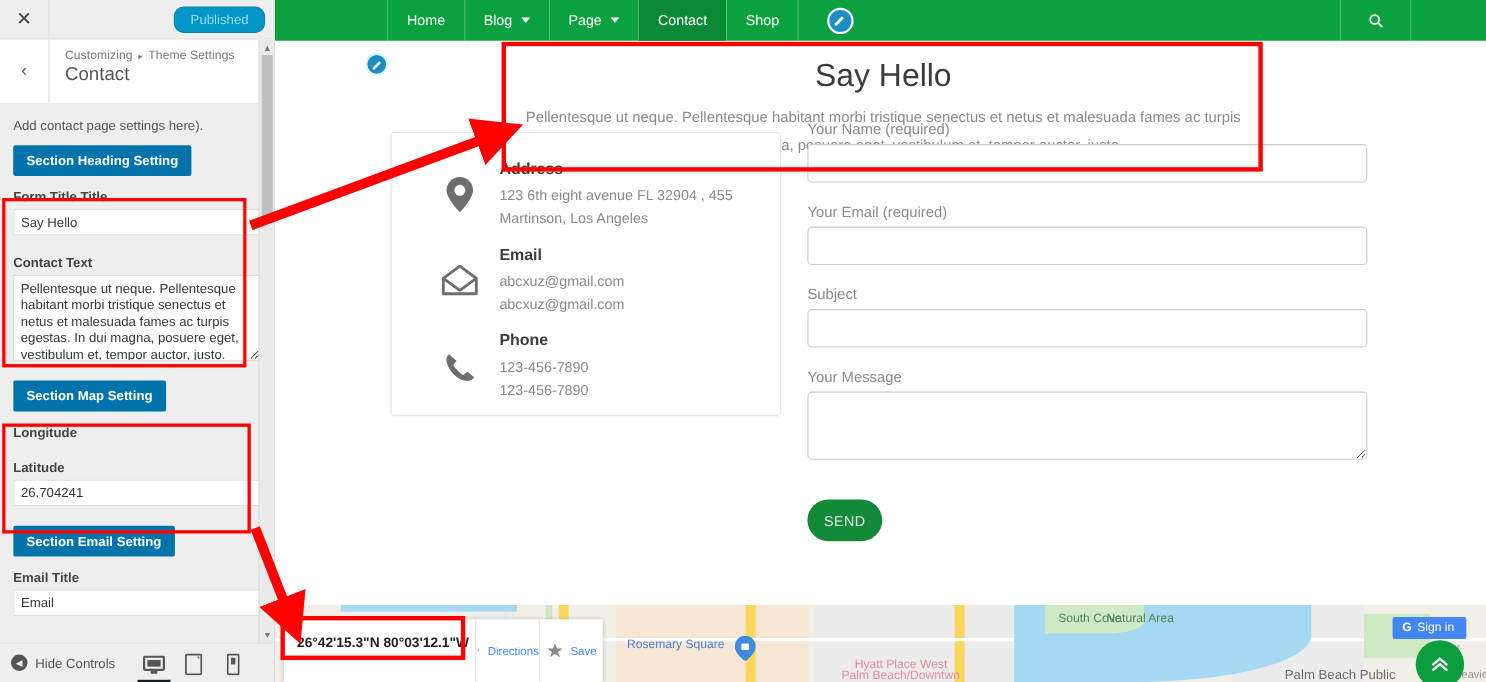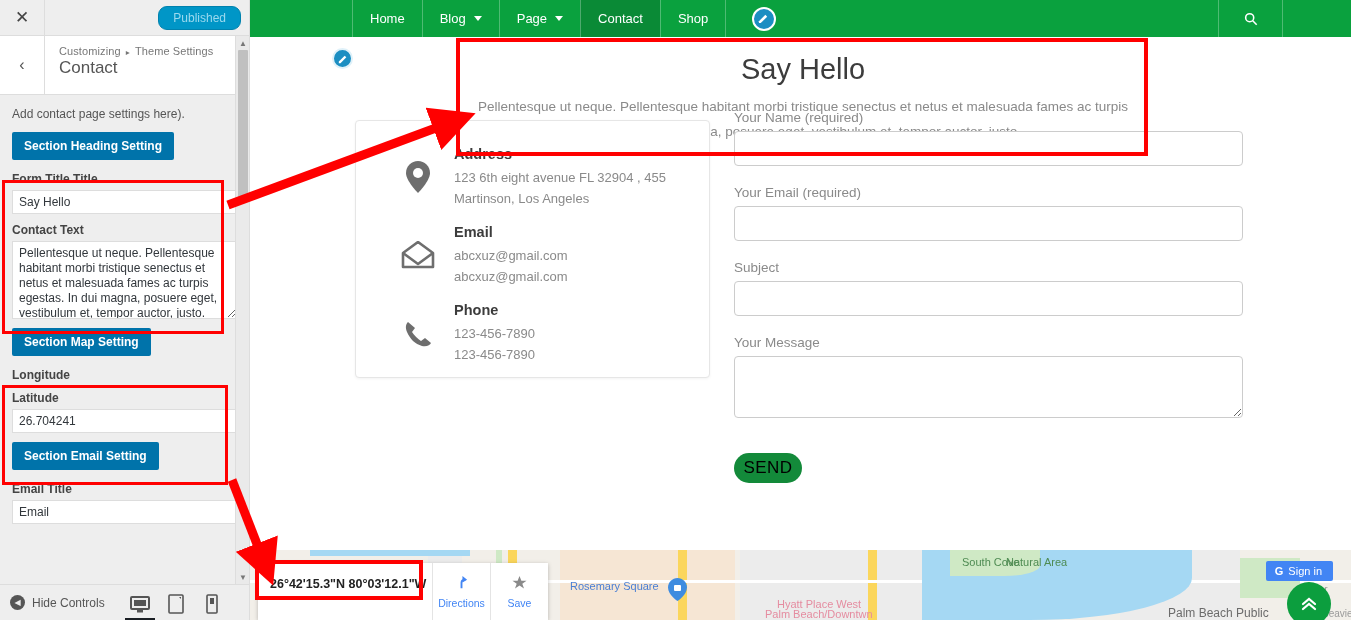--- a/index.html
+++ b/index.html
@@ -61,21 +61,21 @@
     display: block; width: 100%; font-size: 12px; color: #32373c;
     padding: 4px 6px; border: 1px solid #ddd; background: #fff;
     font-family: "Liberation Sans", sans-serif; border-radius: 0; outline: none;
   }
   .cz-textarea {
     display: block; width: 100%; height: 78px; font-size: 12px; color: #32373c;
     padding: 4px 6px; border: 1px solid #ddd; background: #fff;
     font-family: "Liberation Sans", sans-serif; resize: vertical;
     line-height: 15px; outline: none;
   }
-  .cz-field { margin-bottom: 9px; }
+  .cz-field { margin-bottom: 18px; }
 
   
   .hl-group { position: absolute; border: 3px solid #ff0000; pointer-events: none; }
   #hl-form-title { left: 2px; top: 180px; width: 222px; height: 154px; }
   #hl-coords   { left: 2px; top: 385px; width: 226px; height: 100px; }
 
   
   .cz-scroll {
     position: absolute; right: 0; top: 36px; width: 14px; height: 548px;
     background: #eaeaea; border-left: 1px solid #ddd;
@@ -200,22 +200,22 @@
     width: 509px; height: 35px; border: 1px solid #ccc; border-radius: 4px;
     background: #fff; outline: none; padding: 0 8px; font-size: 13px;
     font-family: "Liberation Sans", sans-serif;
   }
   .form textarea.t {
     width: 509px; height: 62px; border: 1px solid #ccc; border-radius: 4px;
     background: #fff; outline: none; padding: 6px 8px; font-size: 13px;
     font-family: "Liberation Sans", sans-serif; resize: vertical;
   }
   .send-btn {
-    margin-top: 12px; background: #138a3a; color: #000000; border: none;
-    border-radius: 22px; width: 68px; height: 30px; font-size: 17px;
+    margin-top: 12px; background: #138a3a; color: #e5e5e5; border: none;
+    border-radius: 22px; width: 68px; height: 38px; font-size: 13px;
     letter-spacing: .4px; cursor: pointer;
     font-family: "Liberation Sans", sans-serif;
   }
 
   
   .map {
     position: absolute; left: 0; top: 550px; width: 1101px; height: 70px;
     background: #f2efe9; overflow: hidden;
   }
   .map .water {
@@ -239,21 +239,21 @@
   .map-card {
     position: absolute; left: 8px; top: 13px; width: 290px; height: 57px;
     background: #fff; box-shadow: 0 1px 4px rgba(0,0,0,.25);
     display: flex; align-items: stretch;
   }
   .map-card .coords {
     flex: 1; display: flex; align-items: flex-start; padding: 14px 0 0 12px;
     font-size: 12.5px; font-weight: bold; color: #222;
   }
   .map-card .act {
-    width: 58px; display: flex; flex-direction: column; align-items: center;
+    width: 58px; display: flex; flex-direction: row; align-items: center;
     justify-content: center; gap: 7px; font-size: 10.5px; color: #4285f4;
     cursor: pointer; border-left: 1px solid #e4e4e4;
   }
   #hl-coords-box {
     position: absolute; left: 255px; top: 560px; width: 168px; height: 40px;
     border: 4px solid #ff0000; pointer-events: none;
   }
   .signin {
     position: absolute; right: 18px; top: 11px; background: #4285f4;
     color: #fff; font-size: 11px; padding: 4px 11px 4px 9px; border-radius: 2px;

